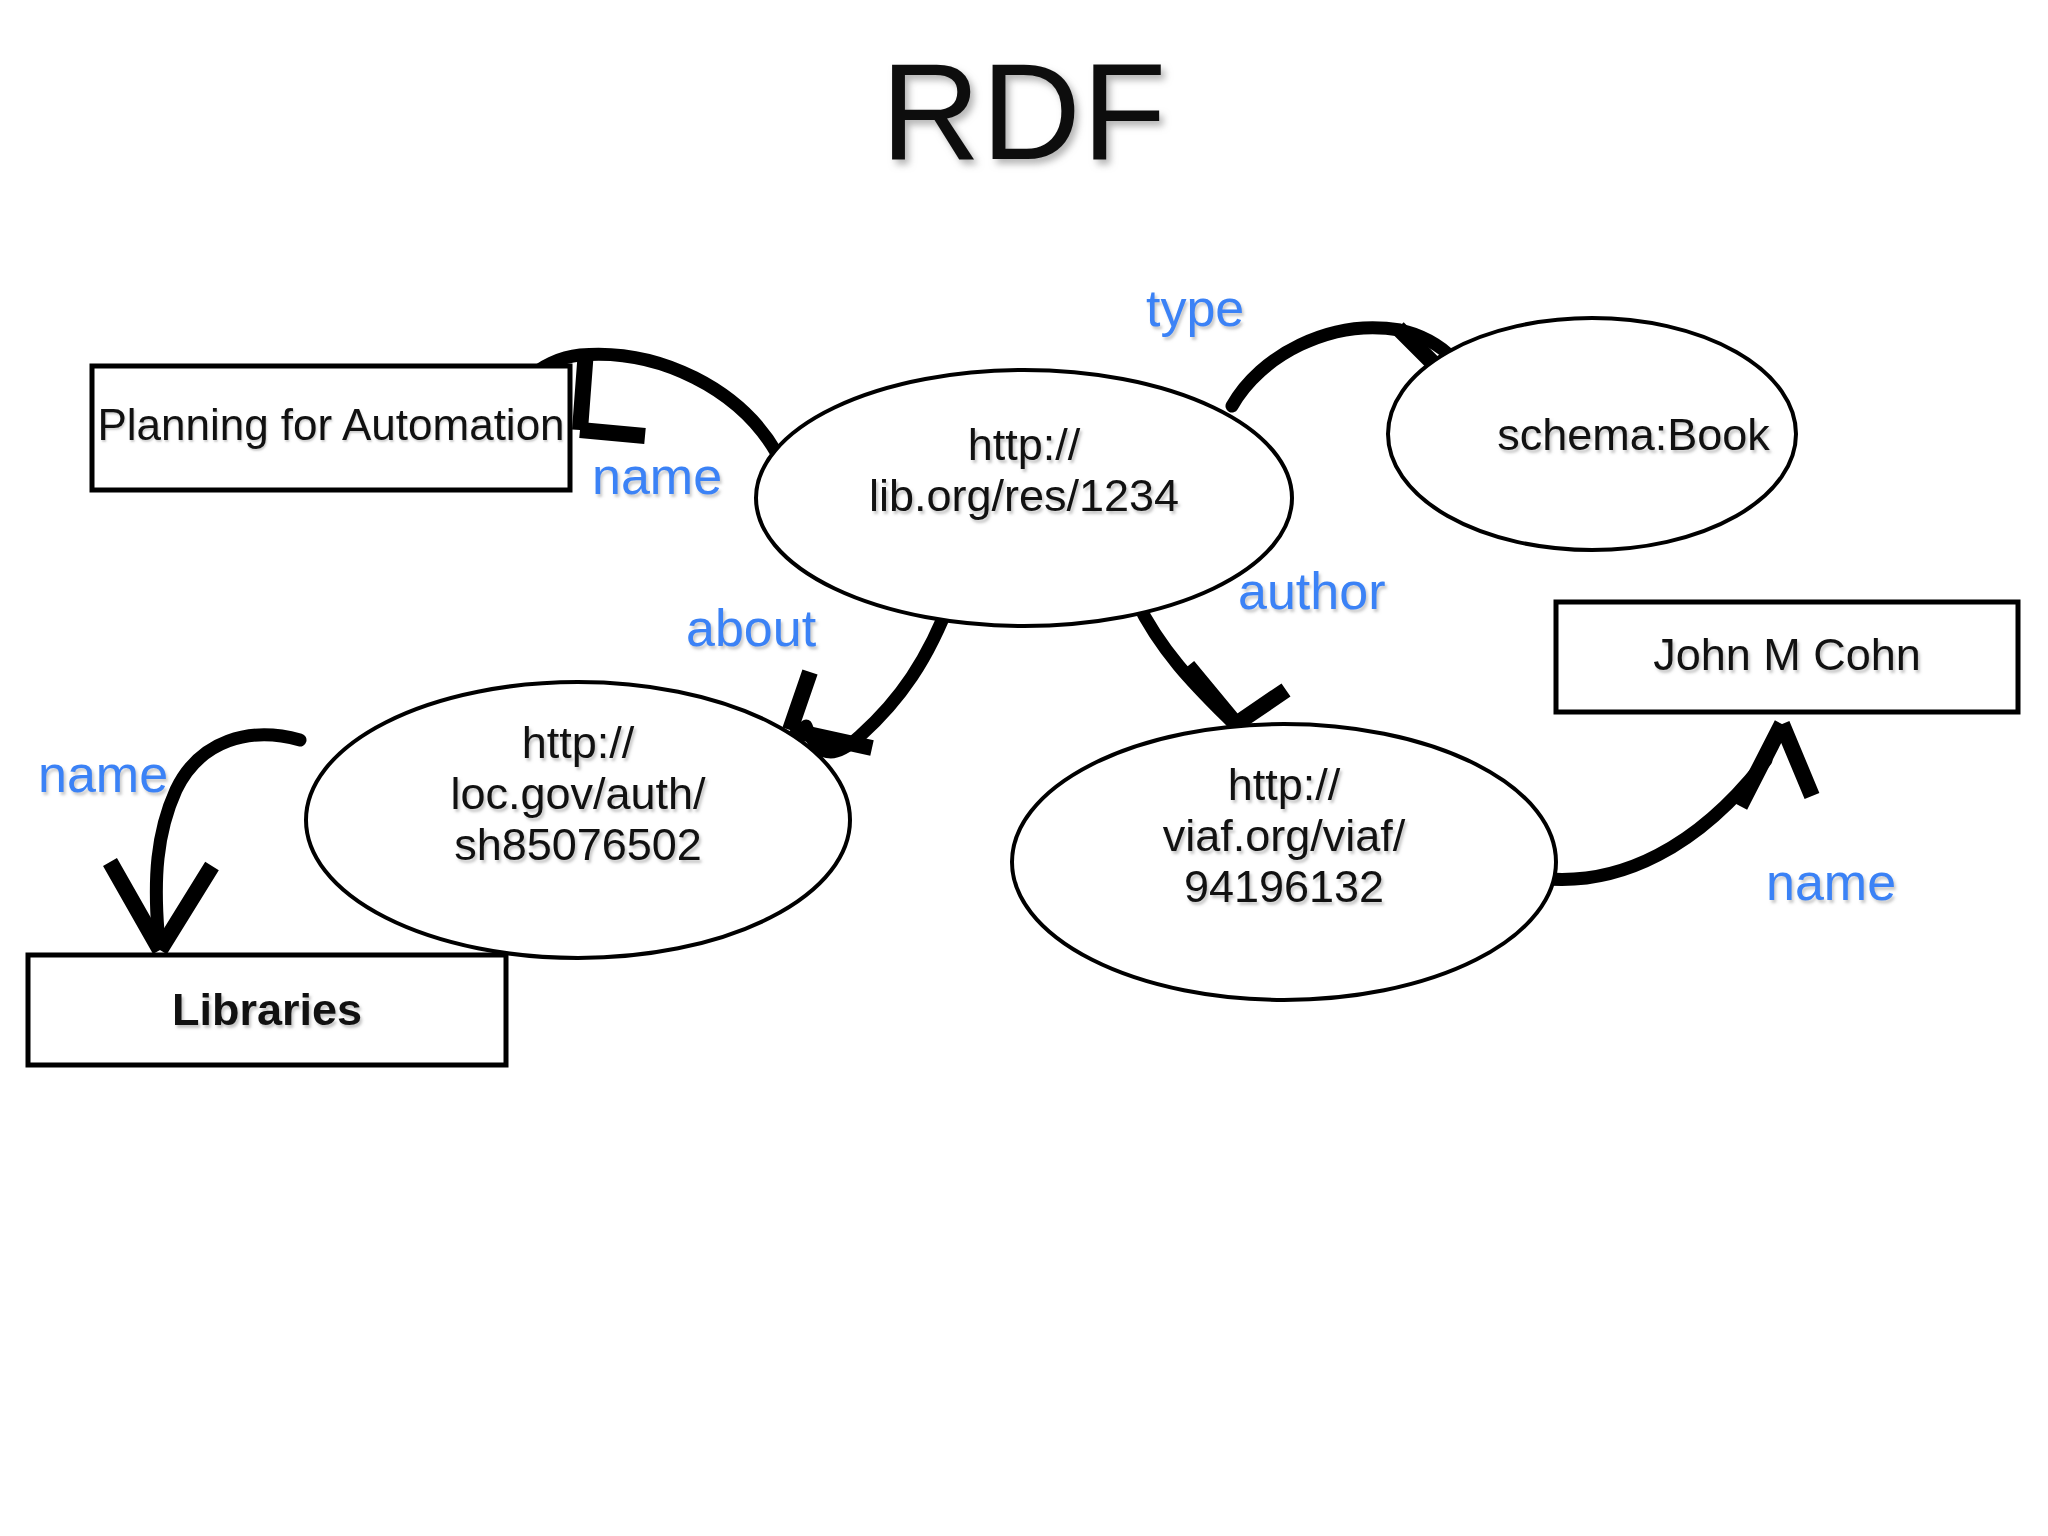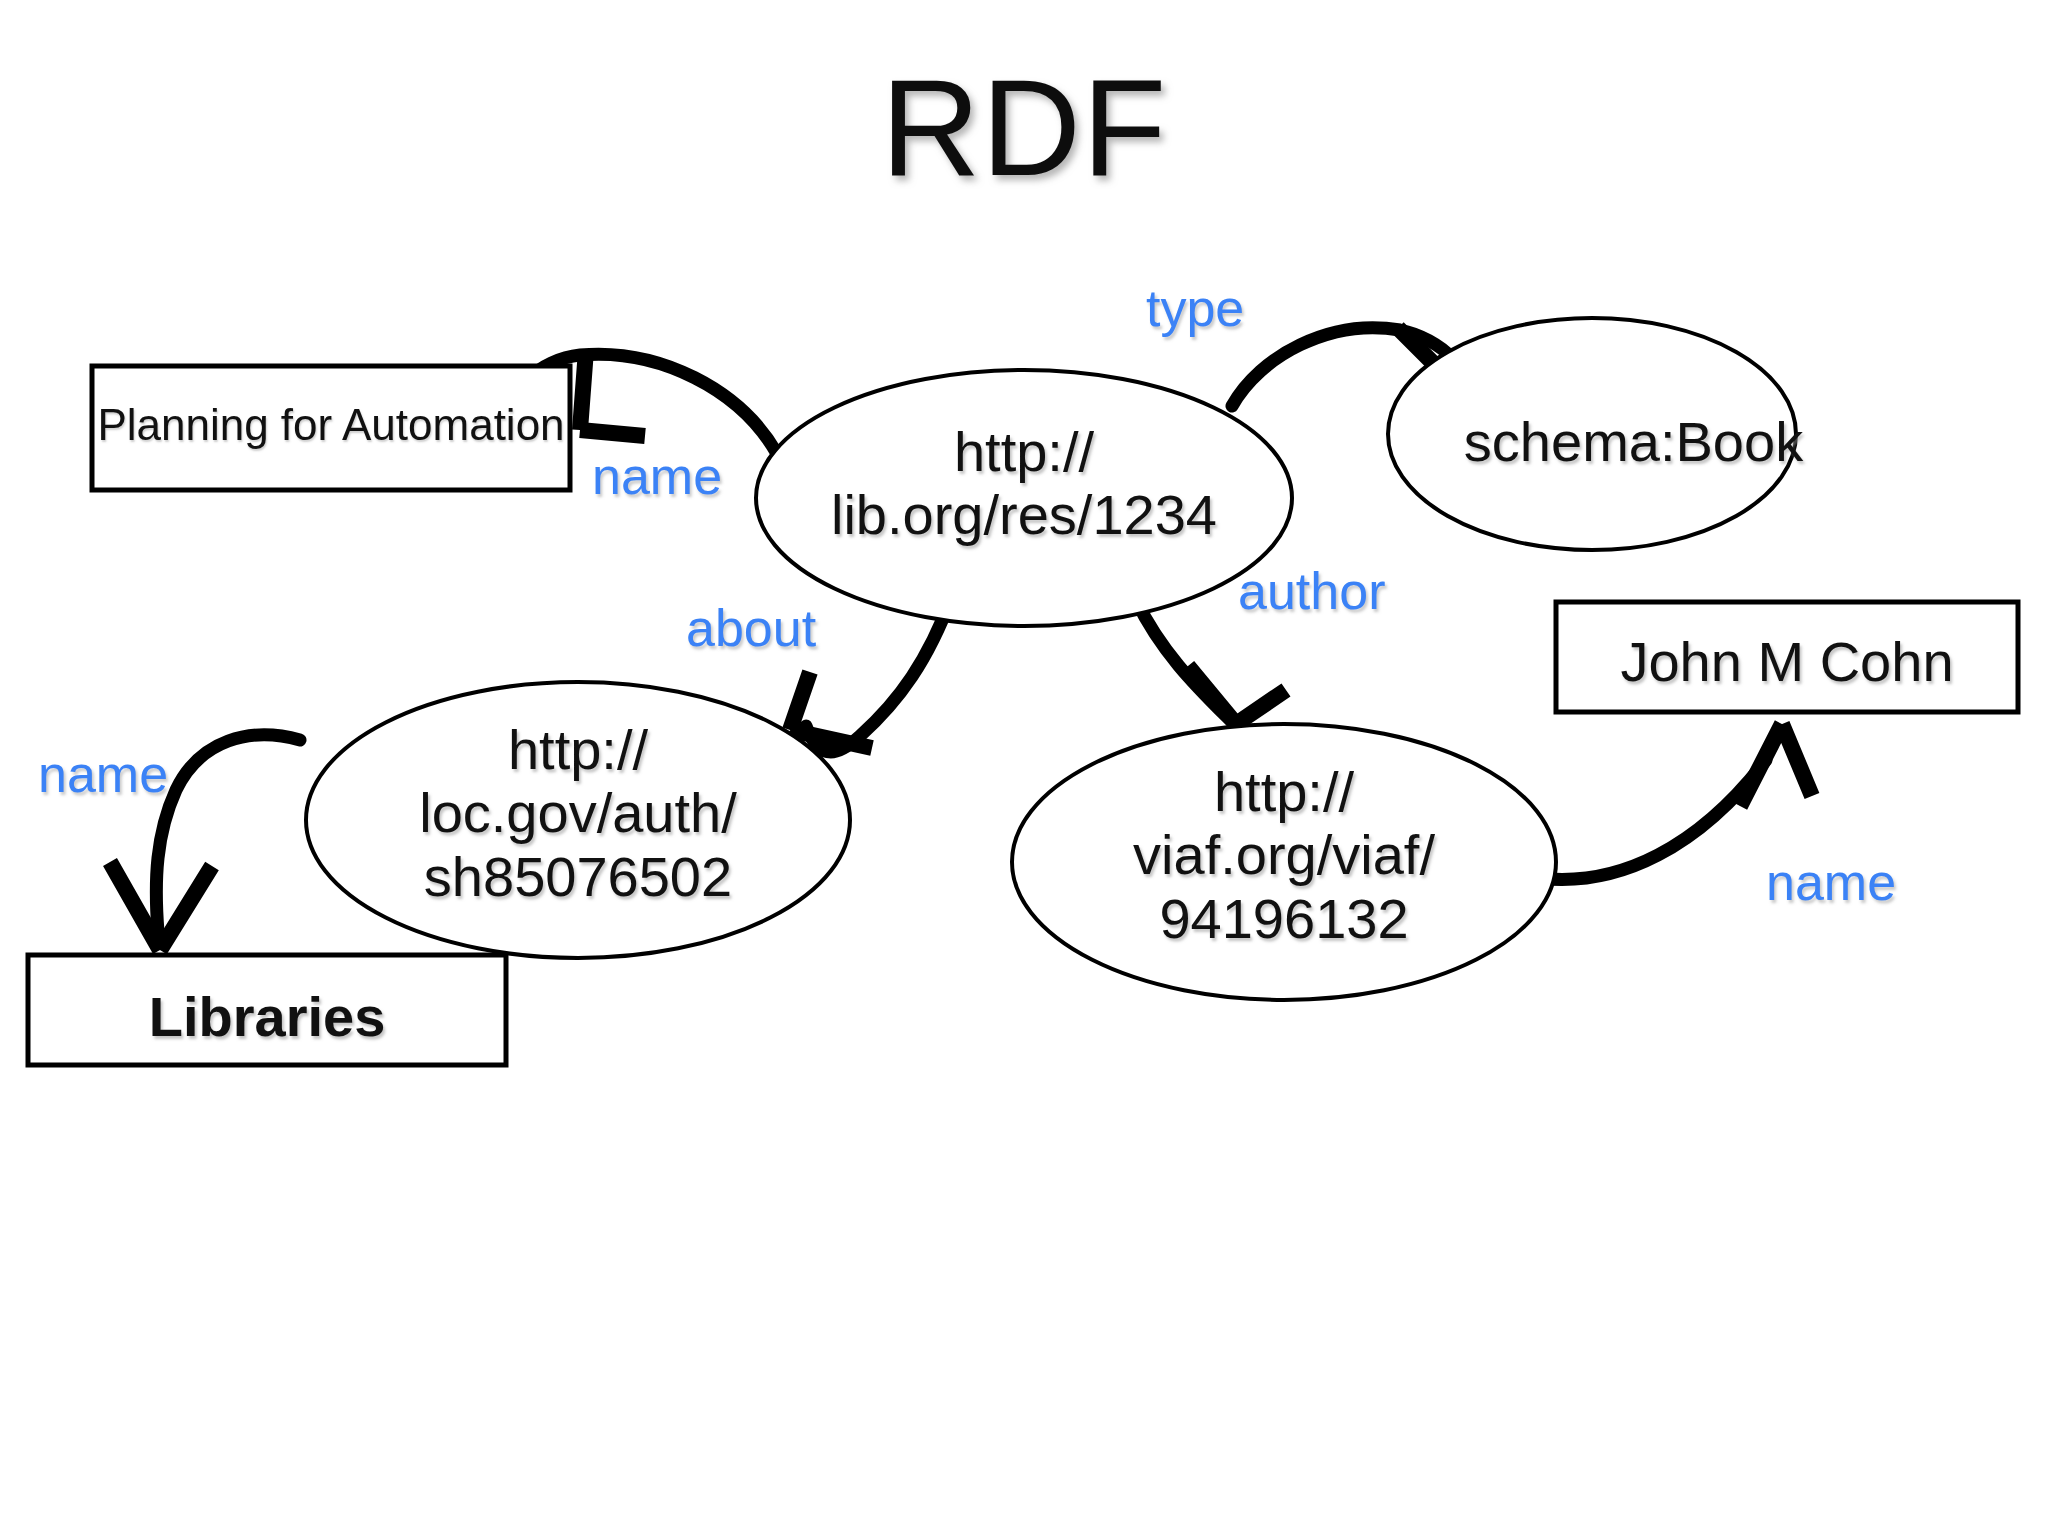--- a/index.html
+++ b/index.html
@@ -20,21 +20,21 @@
     position: absolute;
     inset: 0;
     width: 2048px;
     height: 1536px;
   }
 
   
   #title {
     position: absolute;
     left: 0;
-    top: 58px;
+    top: 42px;
     width: 2048px;
     text-align: center;
     font-size: 138px;
     line-height: 1;
     font-weight: 400;
     letter-spacing: 1px;
     color: #0d0d0d;
     text-shadow: 4px 5px 7px rgba(120,120,120,0.55);
     user-select: none;
   }
@@ -69,21 +69,21 @@
     stroke: #000000;
     stroke-width: 16;
     stroke-linecap: butt;
     stroke-linejoin: miter;
   }
 
   
   .node-label {
     position: absolute;
     text-align: center;
-    font-size: 56px;
+    font-size: 45px;
     line-height: 1.13;
     color: #111111;
     text-shadow: 2px 3px 3px rgba(150,150,150,0.55);
     user-select: none;
     white-space: pre-line;
   }
   .node-label.small {
     font-size: 44px;
     text-shadow: 1px 2px 2px rgba(160,160,160,0.5);
   }

